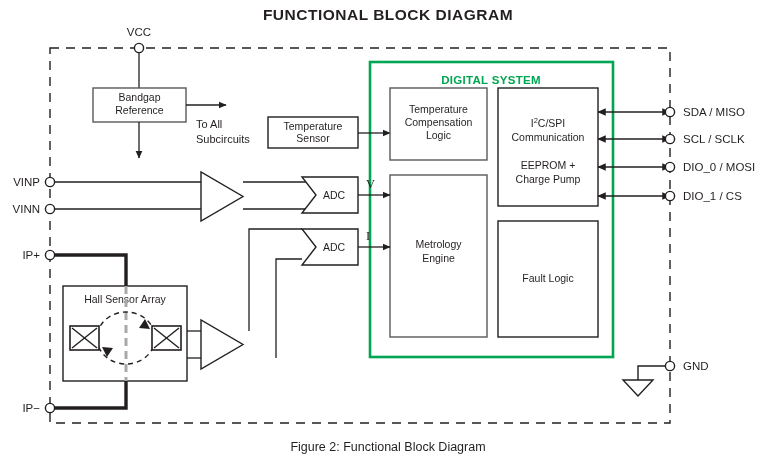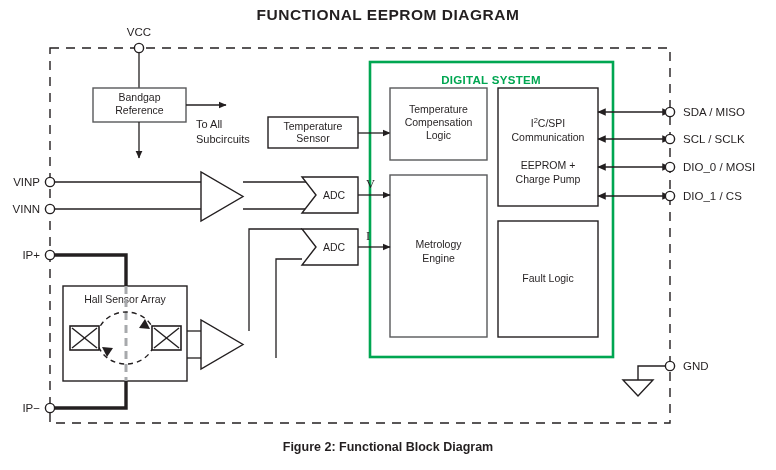--- a/index.html
+++ b/index.html
@@ -32,21 +32,21 @@
     letter-spacing: 0.5px;
     color: #231f20;
   }
   .caption {
     position: absolute;
     left: 0;
     top: 440px;
     width: 776px;
     text-align: center;
     font-size: 12.5px;
-    font-weight: bold;
+    font-weight: normal;
     color: #231f20;
   }
   svg.diagram {
     position: absolute;
     left: 0;
     top: 0;
   }
   .blk-label {
     font-family: "Liberation Sans", sans-serif;
     font-size: 10.5px;
@@ -76,21 +76,21 @@
   }
   .sup {
     font-size: 7.5px;
   }
 </style>
 </head>
 <body>
 
 <div id="figure-root">
 
-  <div class="title">FUNCTIONAL EEPROM DIAGRAM</div>
+  <div class="title">FUNCTIONAL BLOCK DIAGRAM</div>
 
   <svg class="diagram" width="776" height="470" viewBox="0 0 776 470">
     <defs>
       <marker id="arrow" viewBox="0 0 10 10" refX="9.2" refY="5" markerWidth="6" markerHeight="6" orient="auto-start-reverse">
         <path d="M 0 0.6 L 10 5 L 0 9.4 z" fill="#231f20"></path>
       </marker>
       <marker id="arrowThin" viewBox="0 0 10 10" refX="9.2" refY="5" markerWidth="5.2" markerHeight="5.2" orient="auto-start-reverse">
         <path d="M 0 1 L 10 5 L 0 9 z" fill="#231f20"></path>
       </marker>
     </defs>

